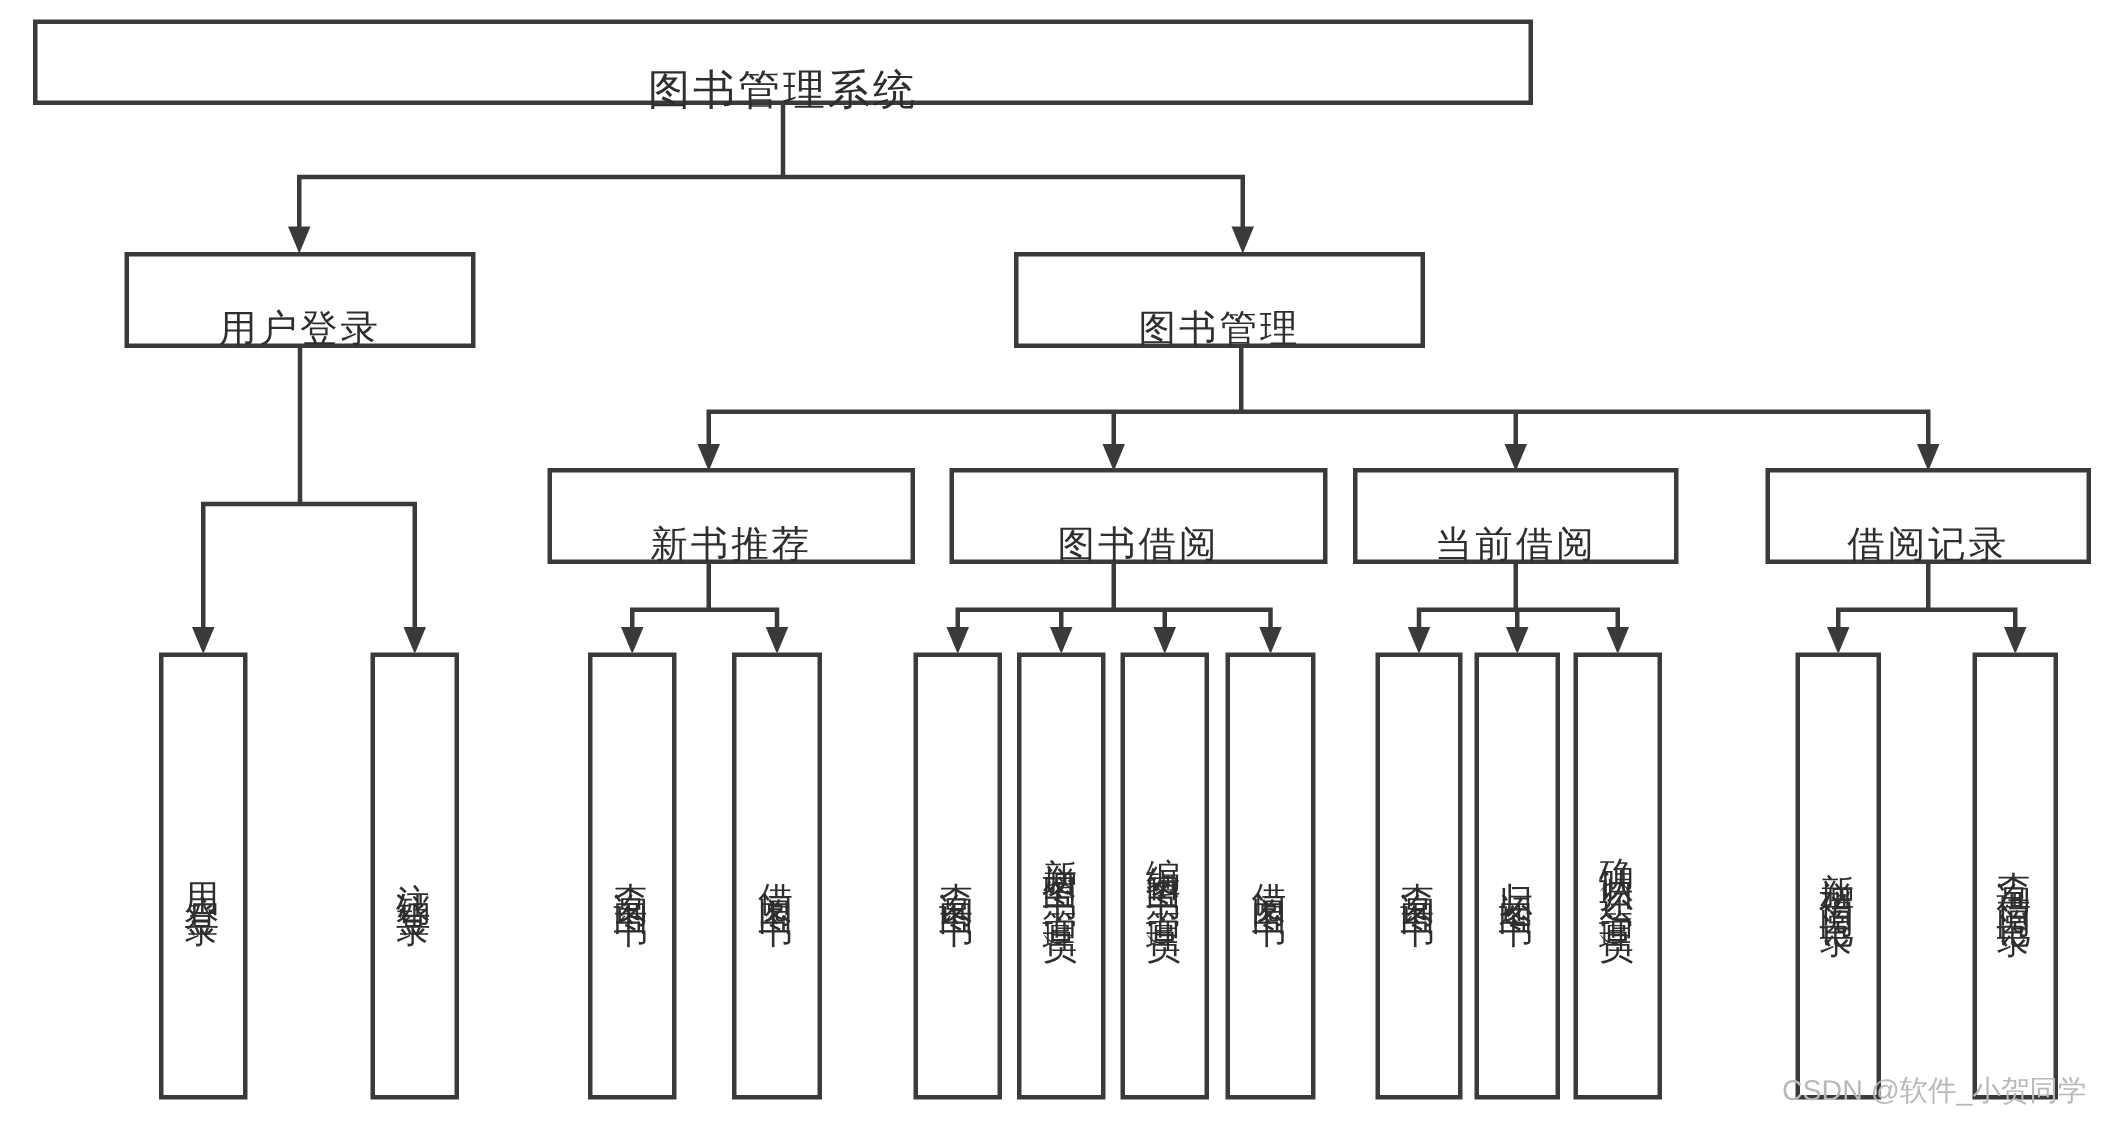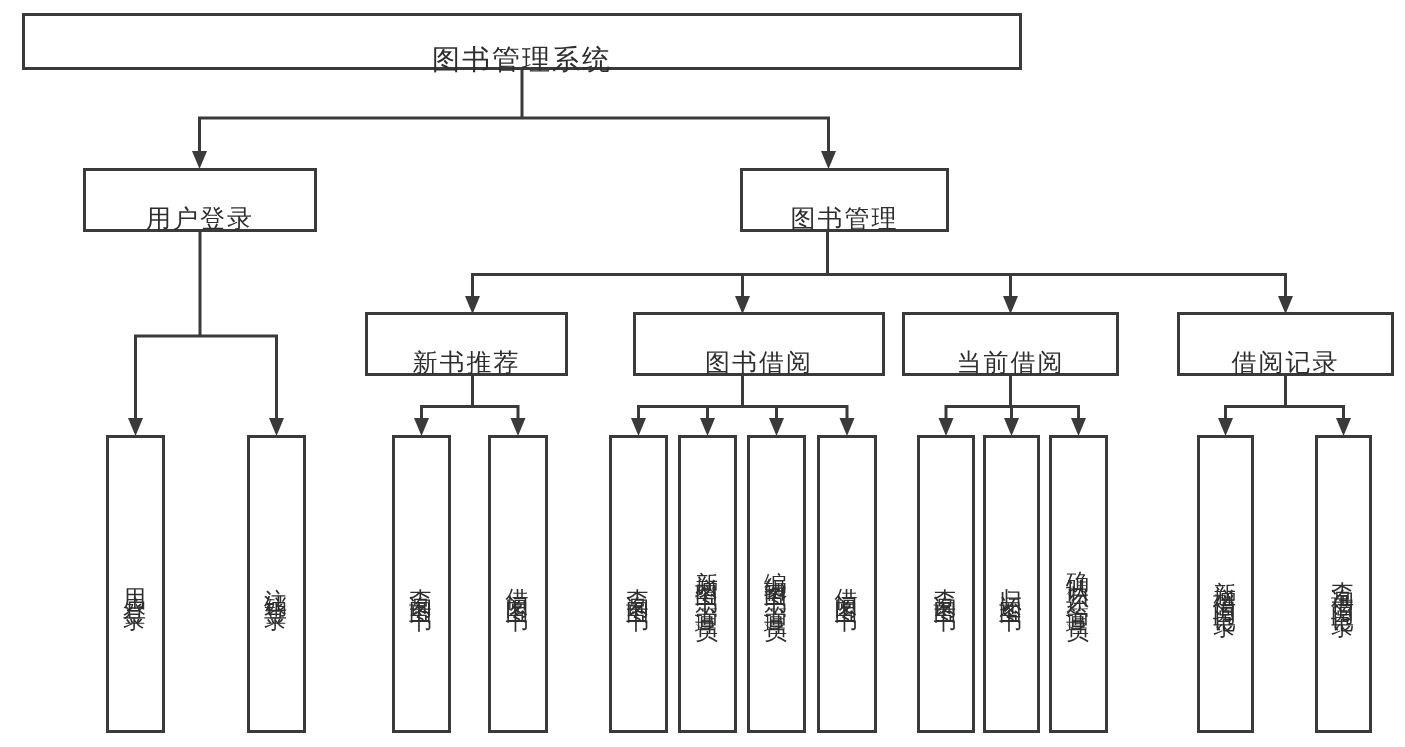--- a/index.html
+++ b/index.html
@@ -121,25 +121,25 @@
     </g>
   </svg>
 
   <div class="hbox" style="left:22px;top:13px;width:1000px;height:57px">
     <span class="hlabel root-label">图书管理系统</span>
   </div>
 
   <div class="hbox" style="left:83px;top:168px;width:234px;height:64px">
     <span class="hlabel">用户登录</span>
   </div>
-  <div class="hbox" style="left:740px;top:168px;width:209px;height:64px">
+  <div class="hbox" style="left:676px;top:168px;width:274px;height:64px">
     <span class="hlabel">图书管理</span>
   </div>
 
-  <div class="hbox" style="left:365px;top:312px;width:203px;height:64px">
+  <div class="hbox" style="left:365px;top:312px;width:245px;height:64px">
     <span class="hlabel">新书推荐</span>
   </div>
   <div class="hbox" style="left:633px;top:312px;width:252px;height:64px">
     <span class="hlabel">图书借阅</span>
   </div>
   <div class="hbox" style="left:1177px;top:312px;width:217px;height:64px">
     <span class="hlabel">借阅记录</span>
   </div>
   <div class="hbox" style="left:902px;top:312px;width:217px;height:64px">
     <span class="hlabel">当前借阅</span>
@@ -178,14 +178,15 @@
   <div class="vbox" style="left:1049px;width:59px">
     <span class="vtext">确认归还（管理员）</span>
   </div>
   <div class="vbox" style="left:1197px;width:57px">
     <span class="vtext">新增借阅记录</span>
   </div>
   <div class="vbox" style="left:1315px;width:57px">
     <span class="vtext">查询借阅记录</span>
   </div>
 
+  <div class="watermark">CSDN @软件_小贺同学</div>
 
 </div>
 
 </body></html>

